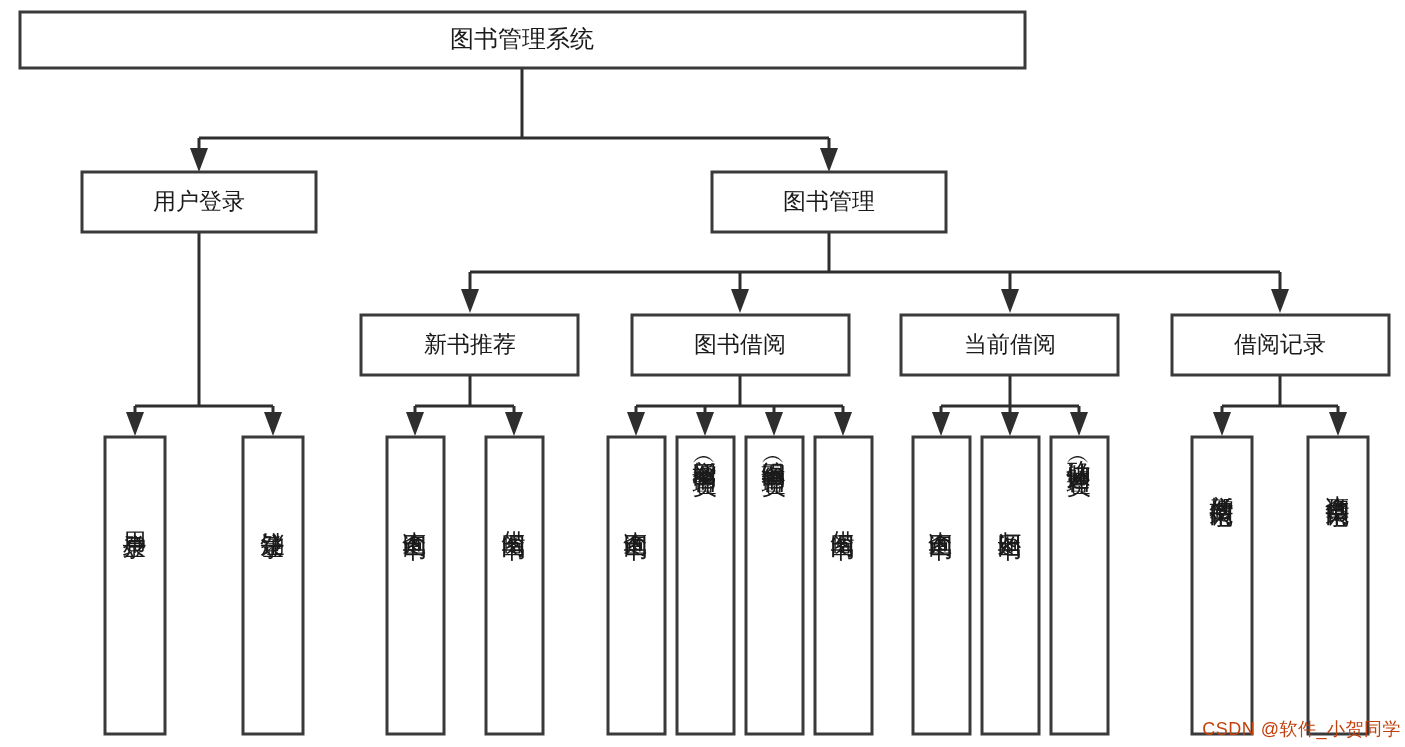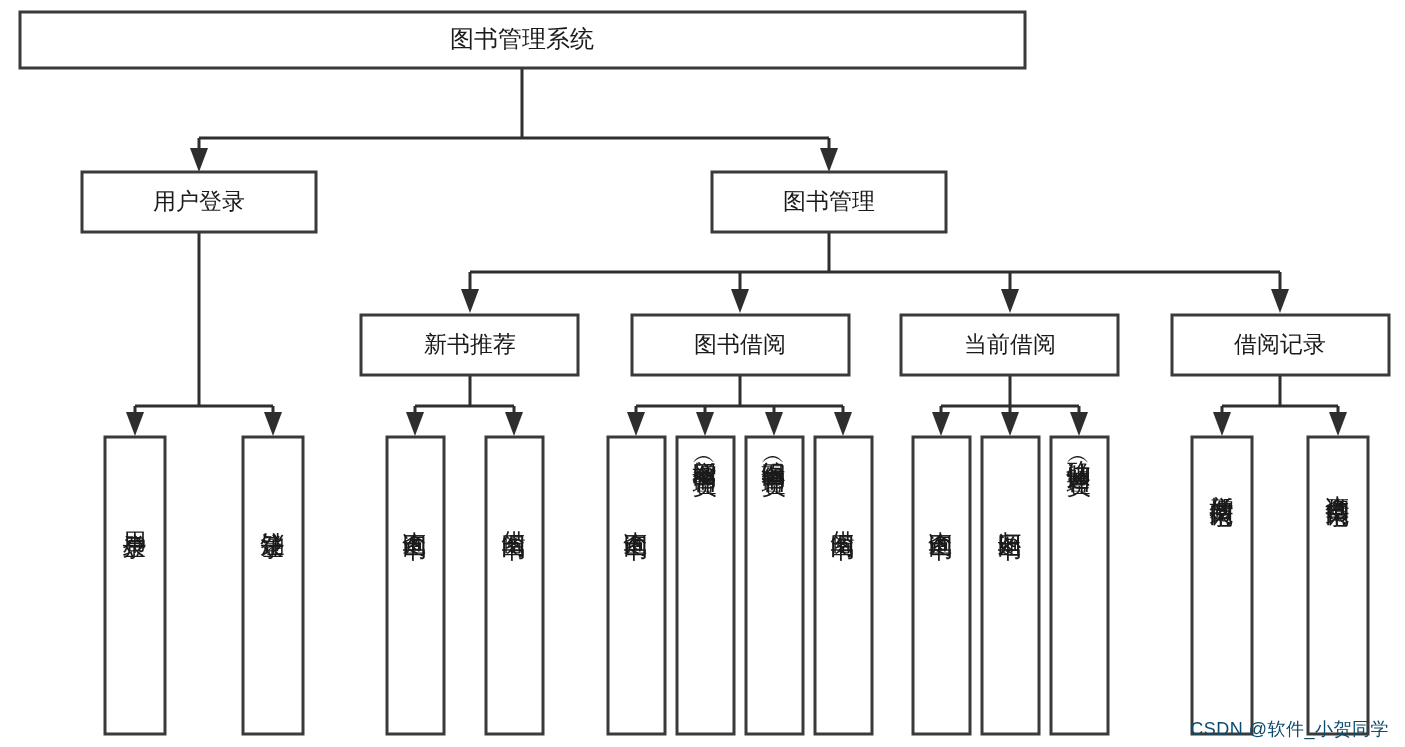--- a/index.html
+++ b/index.html
@@ -48,25 +48,25 @@
     fill: none;
     stroke: #2e2e2e;
     stroke-width: 3;
   }
   .arrow-head {
     fill: #2e2e2e;
     stroke: none;
   }
   .watermark {
     position: absolute;
-    right: 16px;
+    right: 4px;
     bottom: 6px;
     font-family: "Liberation Sans", "DejaVu Sans", sans-serif;
     font-size: 18px;
-    color: #0c4a6e;
+    color: #c2410c;
     white-space: nowrap;
     letter-spacing: 0.5px;
     user-select: none;
   }
 </style>
 </head>
 <body>
 
 <svg id="diagram" viewBox="0 0 1405 747">
 

